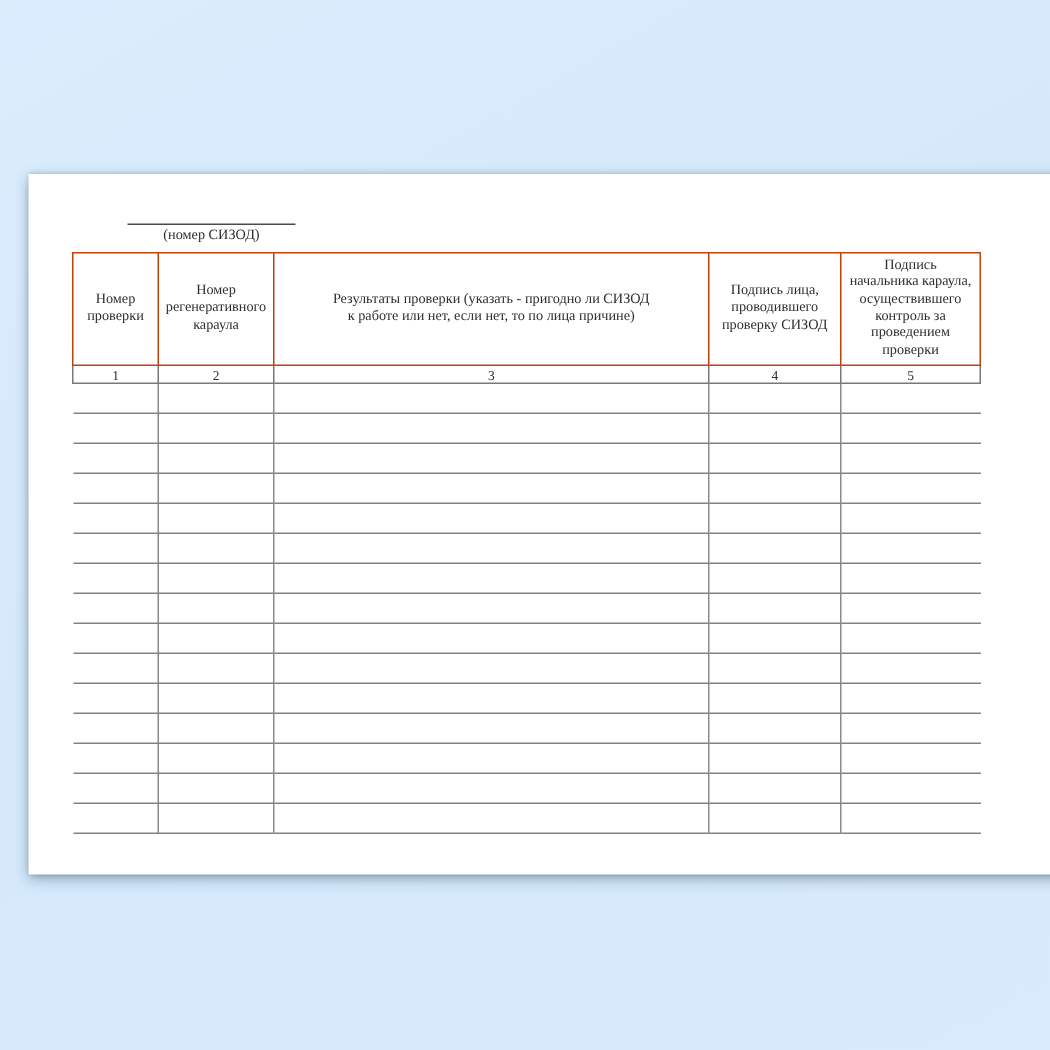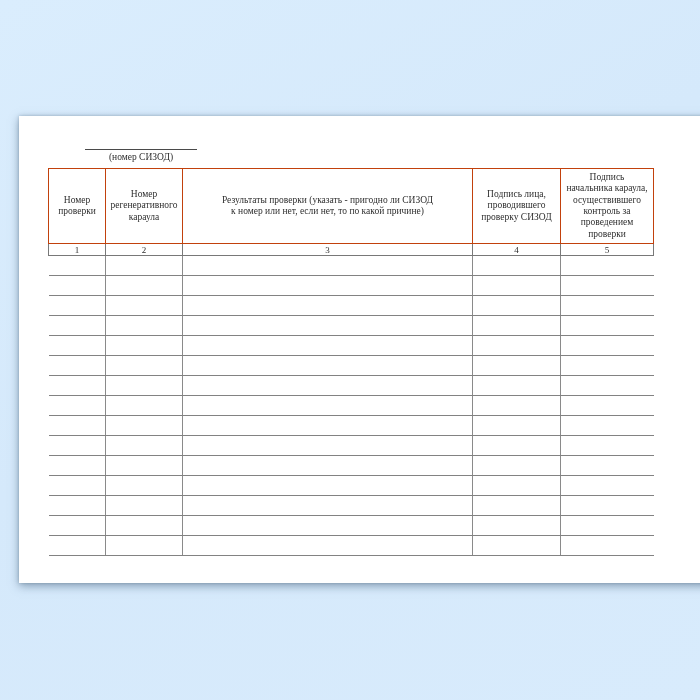--- a/index.html
+++ b/index.html
@@ -107,21 +107,21 @@
           <col class="c5">
       </colgroup>
       <thead>
         <tr class="head-row">
           <th>Номер
 проверки</th>
           <th>Номер
 регенеративного
 караула</th>
           <th>Результаты проверки (указать - пригодно ли СИЗОД
-к номер или нет, если нет, то по какой причине)</th>
+к работе или нет, если нет, то по лица причине)</th>
           <th>Подпись лица,
 проводившего
 проверку СИЗОД</th>
           <th>Подпись
 начальника караула,
 осуществившего
 контроль за
 проведением
 проверки</th>
         </tr>

